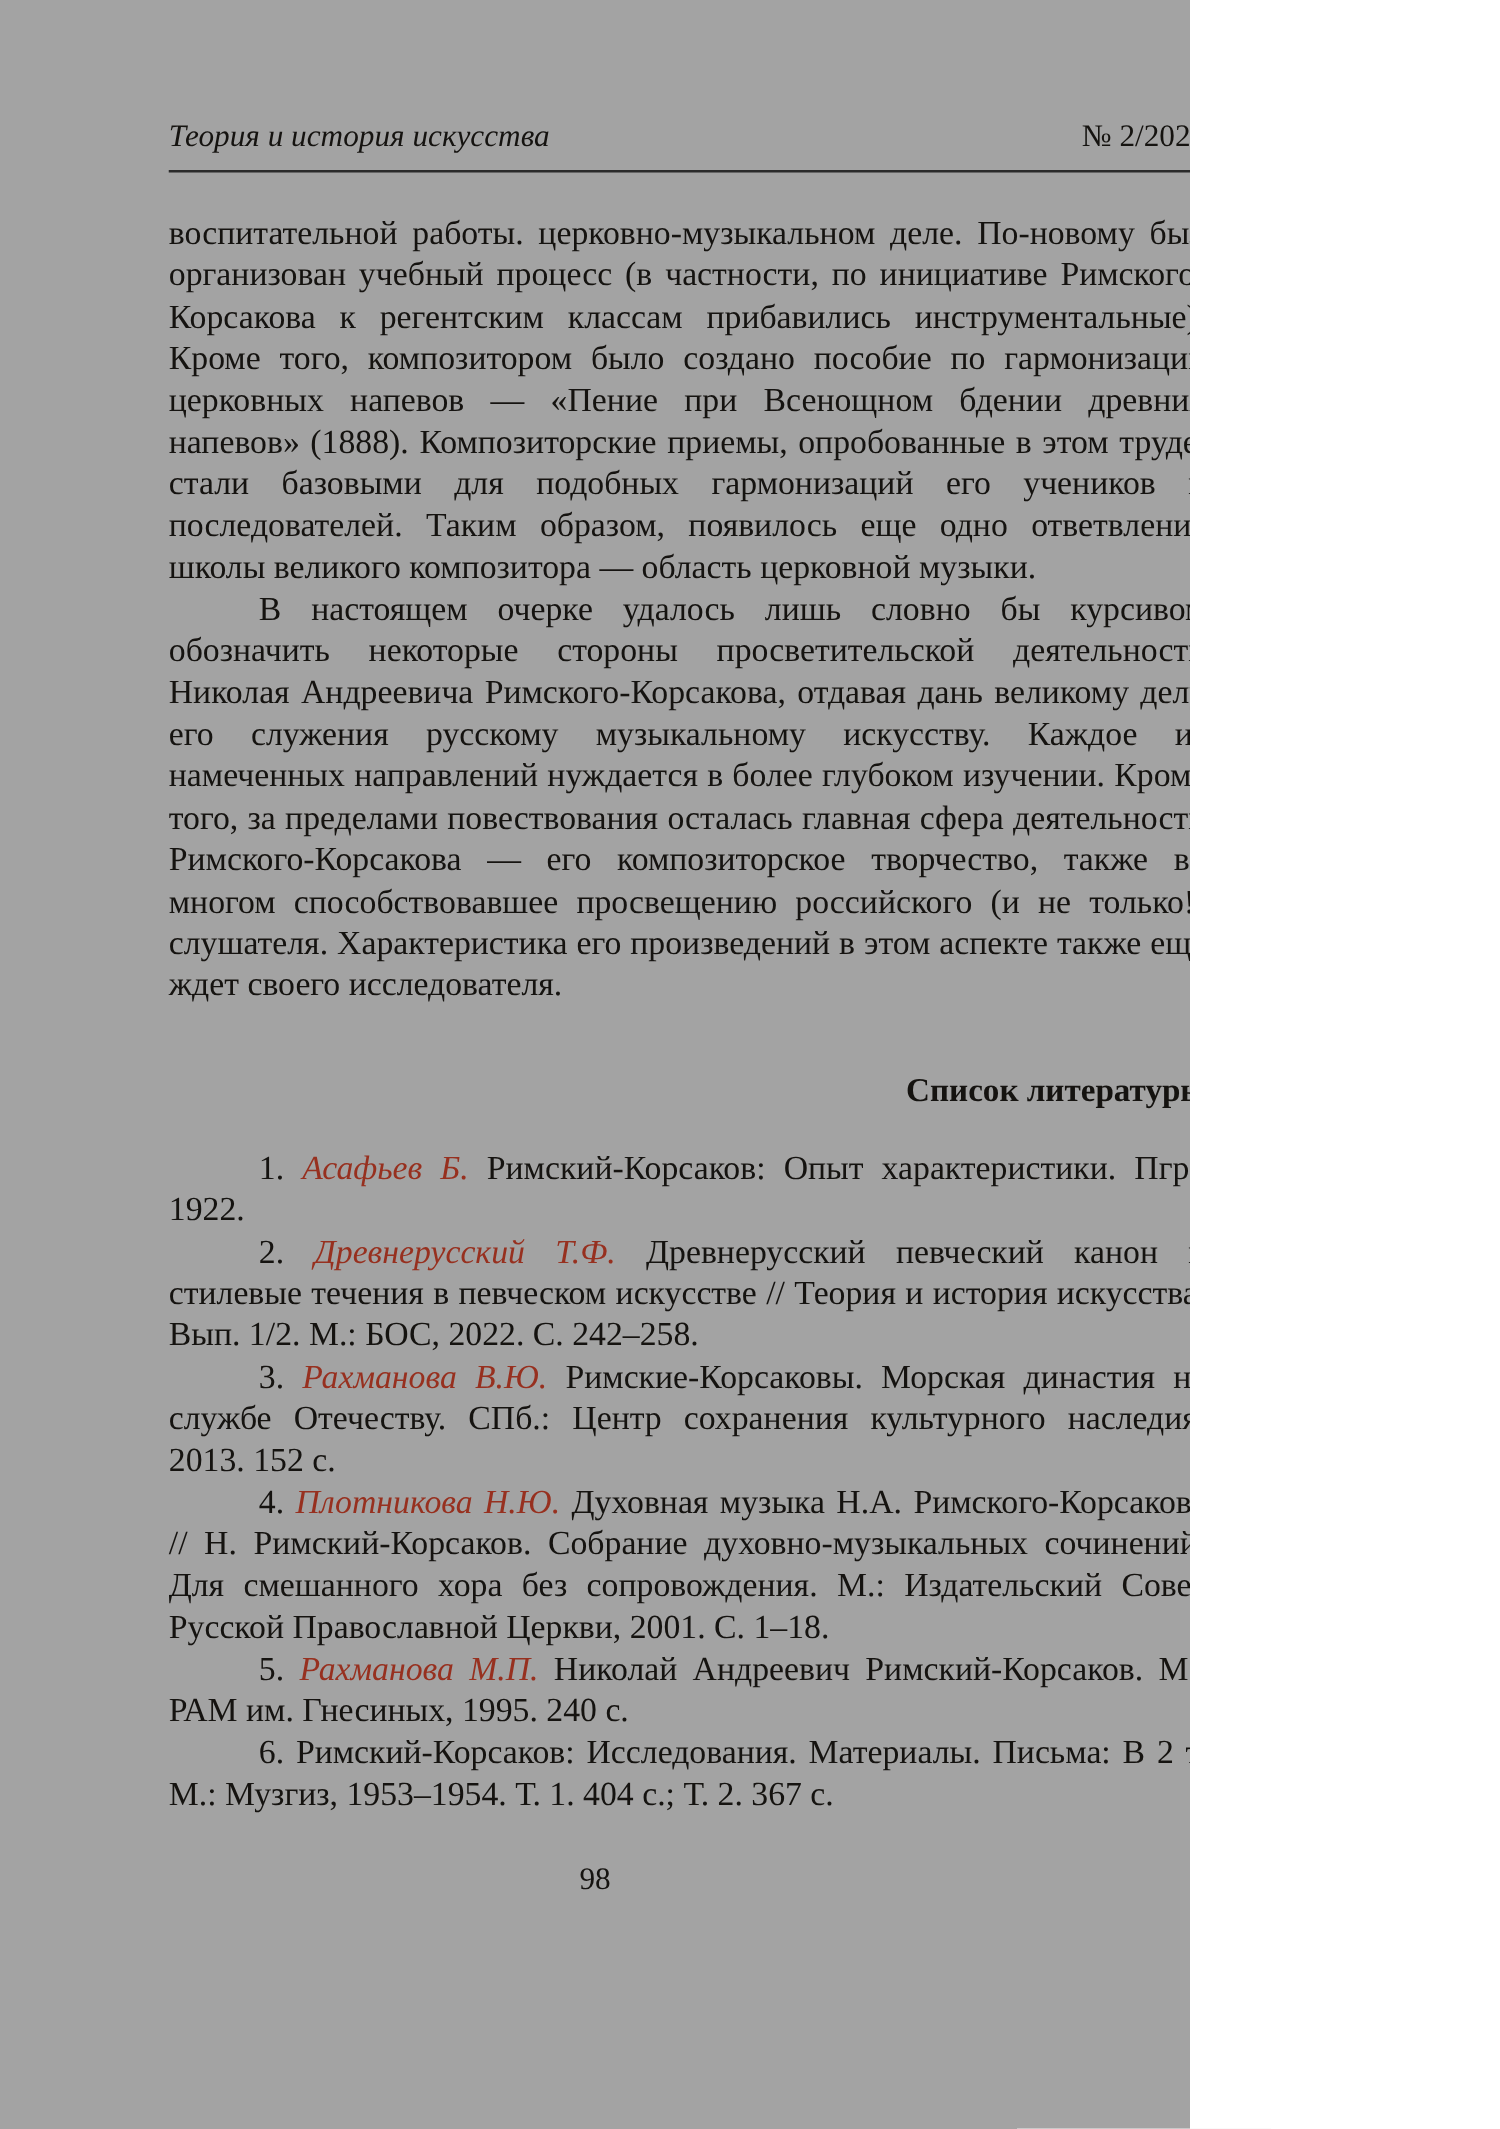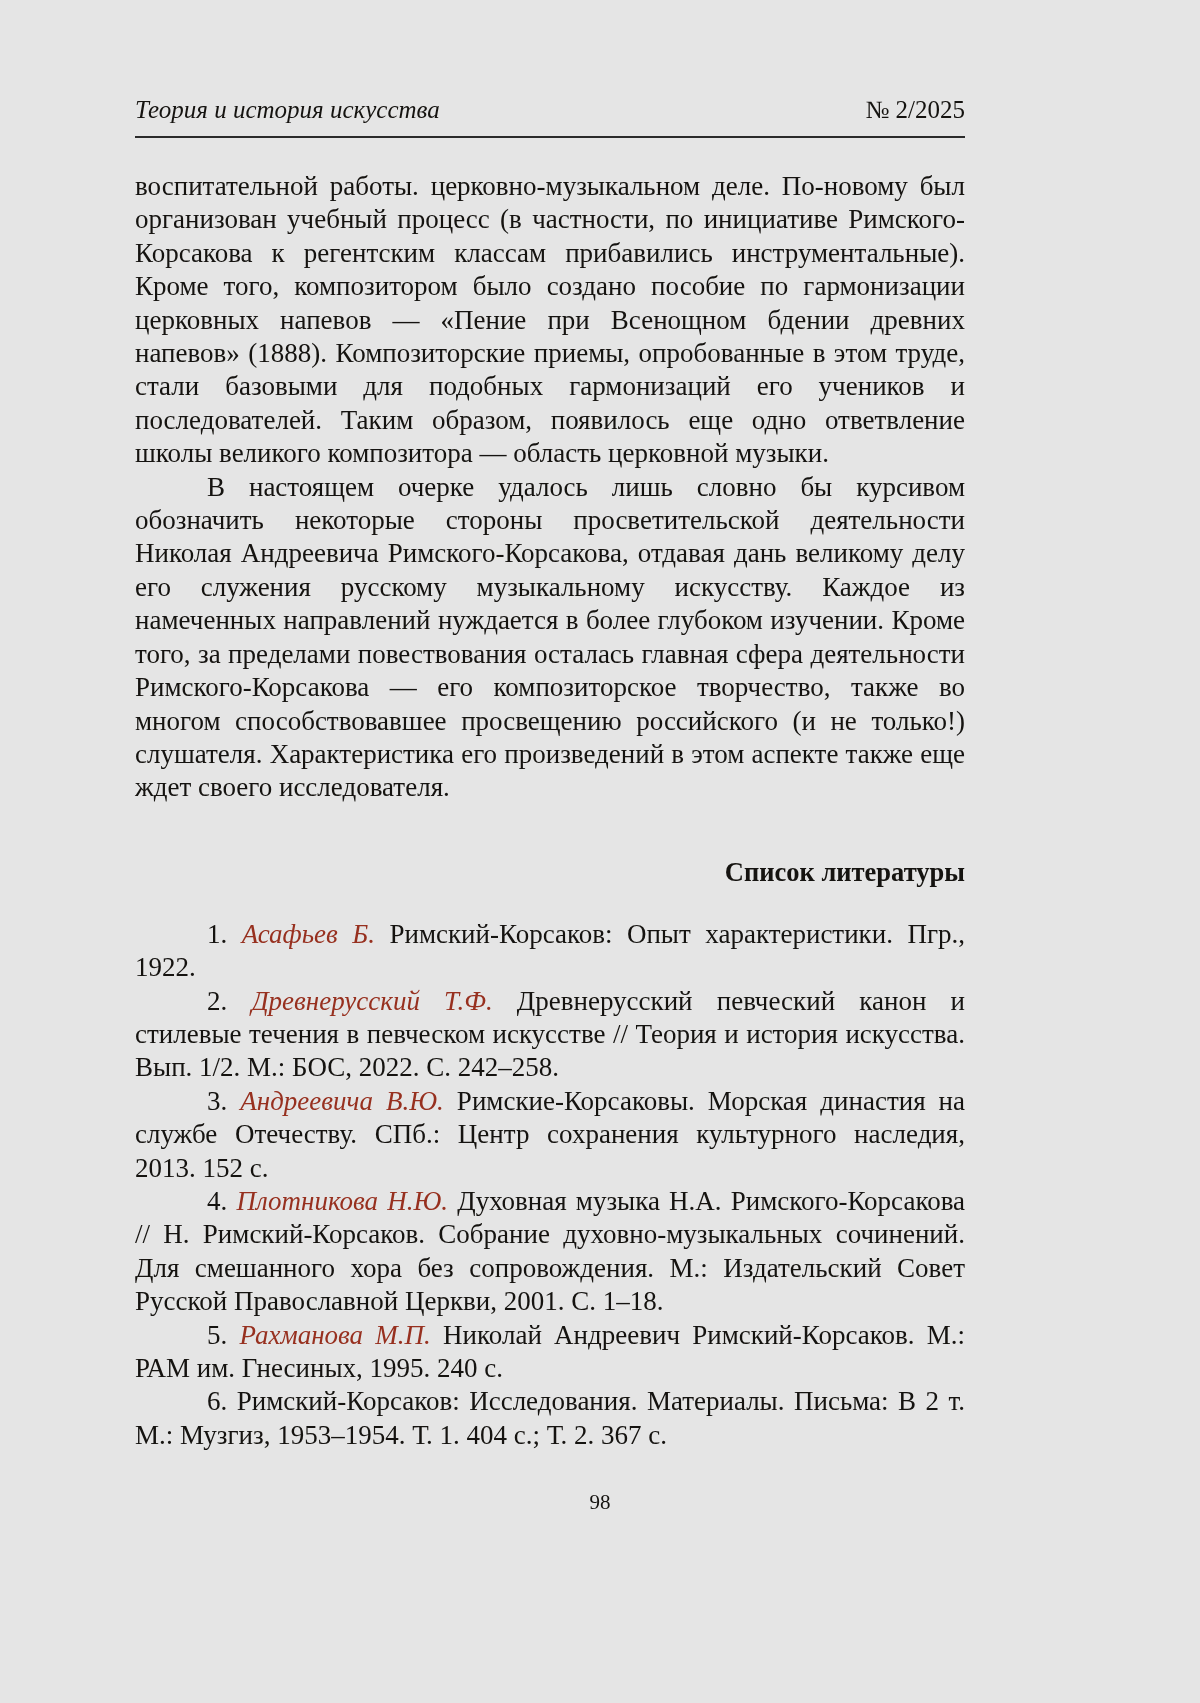--- a/index.html
+++ b/index.html
@@ -8,23 +8,23 @@
     --rule: #2b2b2b;
   }
   * { margin: 0; padding: 0; box-sizing: border-box; }
   html, body { background: #ffffff; }
   body {
     font-family: "Liberation Serif", "DejaVu Serif", serif;
     color: var(--text);
   }
   .page {
     position: relative;
-    width: 1200px;
+    width: 952px;
     height: 1703px;
-    background: #e5e5e5;
+    background: #a3a3a3;
     overflow: hidden;
   }
   .content {
     position: absolute;
     left: 135px;
     top: 56px;
     width: 830px;
   }
   .page-header {
     display: flex;
@@ -55,21 +55,21 @@
   .author {
     font-style: italic;
     color: var(--author-name);
   }
   .page-footer {
     position: absolute;
     left: 0;
     top: 1490px;
     width: 100%;
     text-align: center;
-    font-size: 21px;
+    font-size: 25px;
   }
 </style>
 </head>
 <body>
 
 <div class="page">
   <div class="content">
 
     <div class="page-header">
       <span class="journal-title">Теория и история искусства</span>
@@ -89,21 +89,21 @@
         <span class="author">Асафьев Б.</span>
         <span>Римский-Корсаков: Опыт характеристики. Пгр., 1922.</span>
       </p>
       <p>
         <span>2.</span>
         <span class="author">Древнерусский Т.Ф.</span>
         <span>Древнерусский певческий канон и стилевые течения в певческом искусстве // Теория и история искусства. Вып. 1/2. М.: БОС, 2022. С. 242–258.</span>
       </p>
       <p>
         <span>3.</span>
-        <span class="author">Андреевича В.Ю.</span>
+        <span class="author">Рахманова В.Ю.</span>
         <span>Римские-Корсаковы. Морская династия на службе Отечеству. СПб.: Центр сохранения культурного наследия, 2013. 152 с.</span>
       </p>
       <p>
         <span>4.</span>
         <span class="author">Плотникова Н.Ю.</span>
         <span>Духовная музыка Н.А. Римского-Корсакова // Н. Римский-Корсаков. Собрание духовно-музыкальных сочинений. Для смешанного хора без сопровождения. М.: Издательский Совет Русской Православной Церкви, 2001. С. 1–18.</span>
       </p>
       <p>
         <span>5.</span>
         <span class="author">Рахманова М.П.</span>

